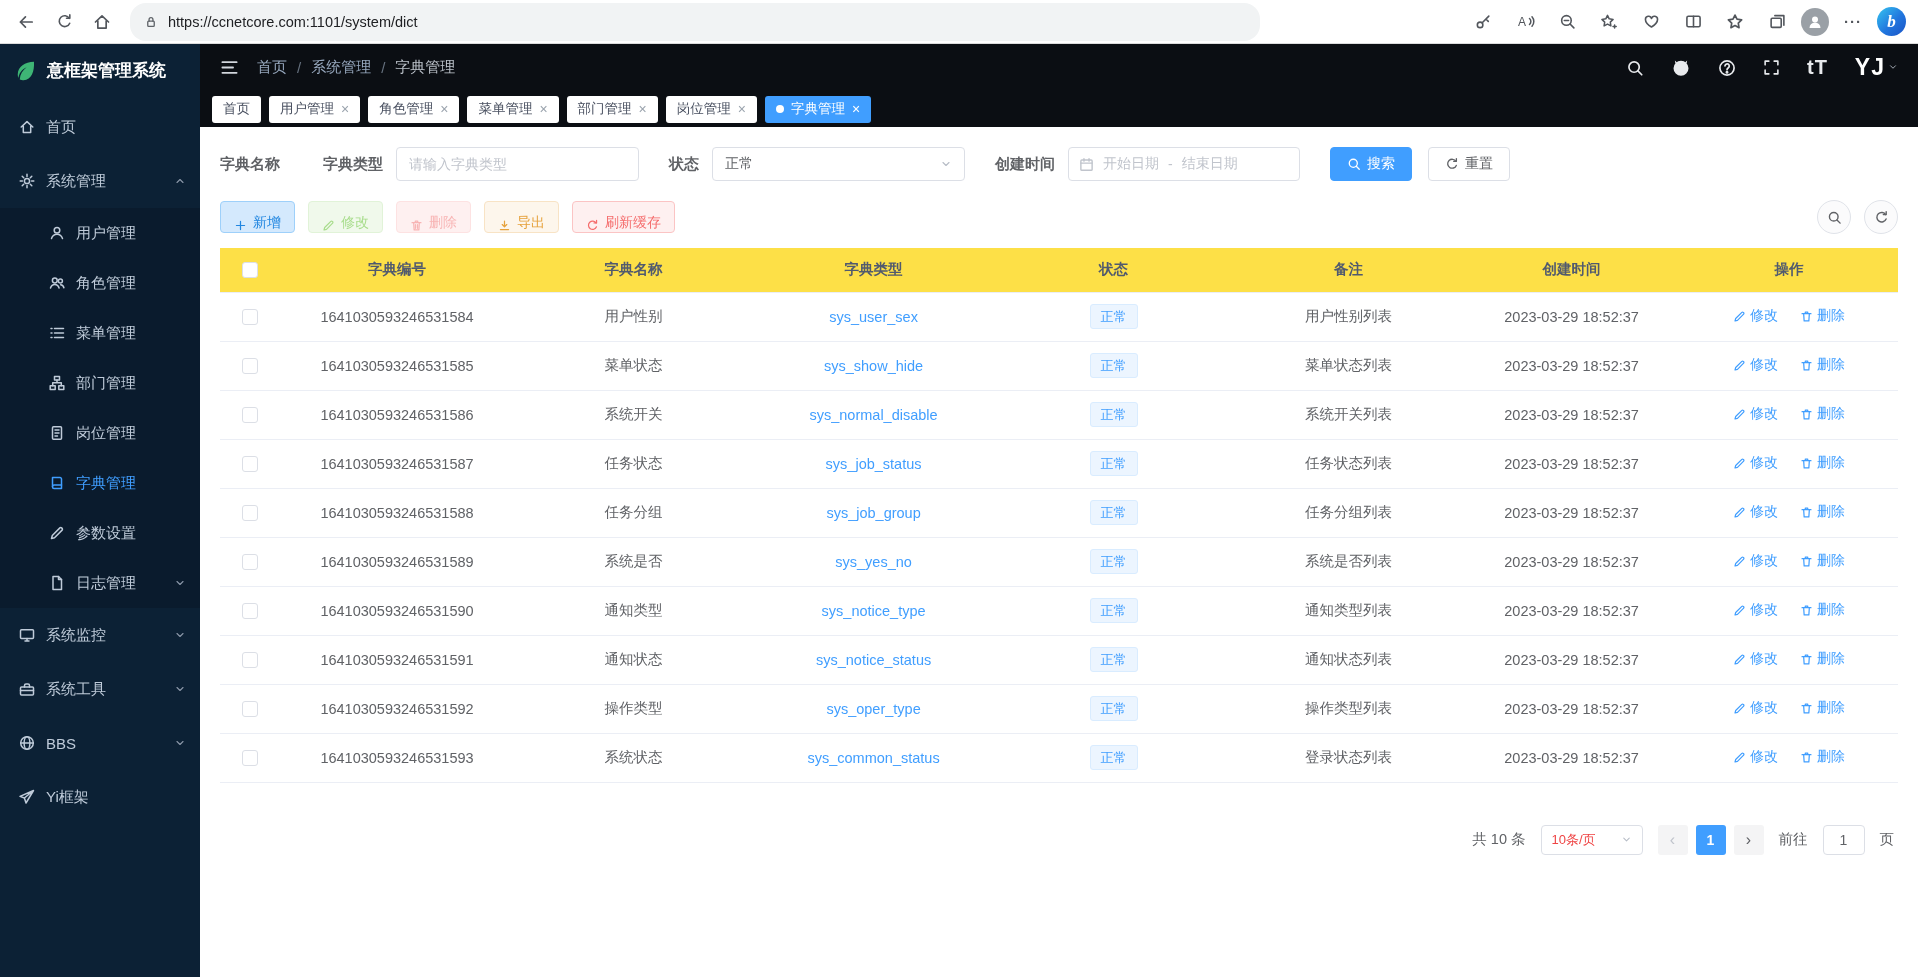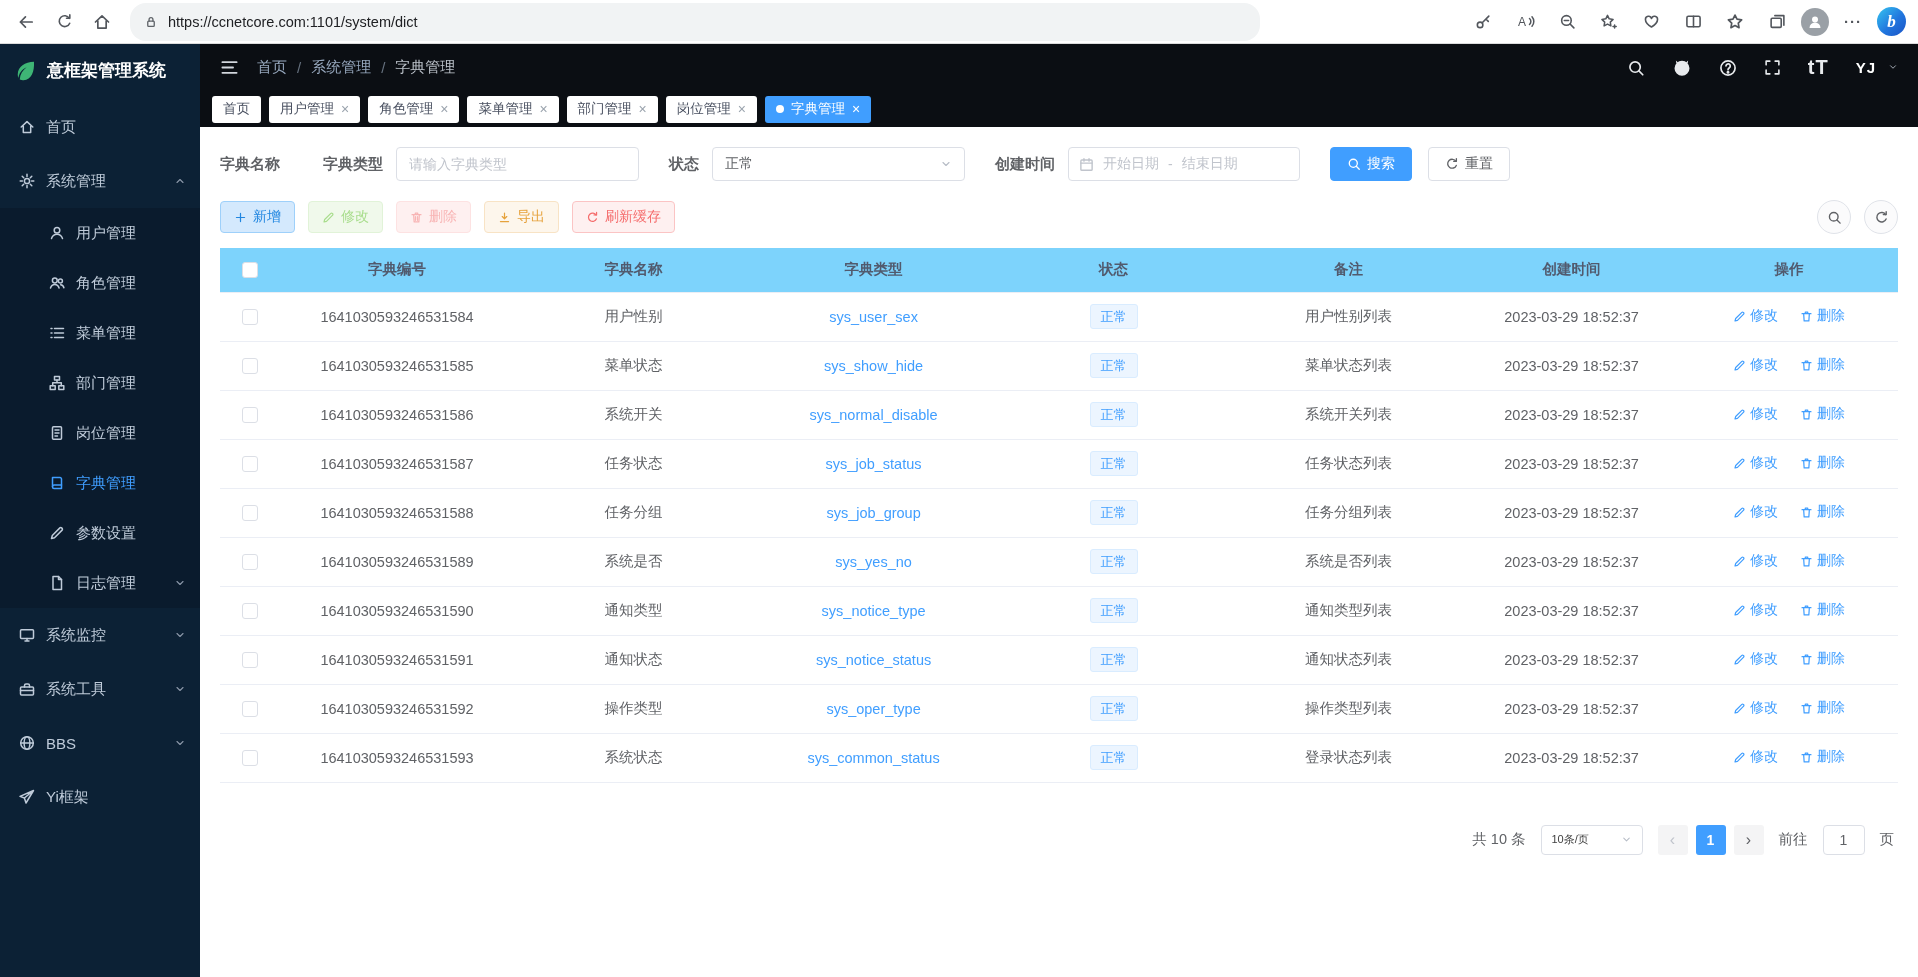--- a/index.html
+++ b/index.html
@@ -30,21 +30,21 @@
 .mi.active .icn{color:#409eff}
 
 
 .main{flex:1;display:flex;flex-direction:column;min-width:0;background:#fff}
 .topbar{height:47px;flex:none;background:#0b0e13;display:flex;align-items:center;padding:0 20px;color:#c9ced6}
 .crumb{display:flex;align-items:center;gap:10px;margin-left:18px;font-size:15px;color:#97a8be;white-space:nowrap}
 .crumb .sep{color:#66717f}
 .crumb .cur{color:#bcc2ca}
 .topright{margin-left:auto;display:flex;align-items:center;gap:27px;color:#e8eaed}
 .tt{font-weight:bold;font-size:20px;letter-spacing:1px}
-.ylogo{font-weight:800;font-size:15px;color:#fff;letter-spacing:1px;display:flex;align-items:center;gap:12px;cursor:pointer}
+.ylogo{font-weight:800;font-size:23px;color:#fff;letter-spacing:1px;display:flex;align-items:center;gap:3px;cursor:pointer}
 .ylogo .chev{color:#aab1bb;margin-bottom:2px}
 
 
 .tabbar{height:36px;flex:none;background:#0b0e13;display:flex;align-items:center;gap:8px;padding:0 12px}
 .tab{height:27px;background:#fff;color:#495060;font-size:13.5px;display:flex;align-items:center;gap:7px;padding:0 11px;border-radius:3px;cursor:pointer;white-space:nowrap}
 .tab .x{color:#9aa3ad;font-size:14px;line-height:1;cursor:pointer}
 .tab.active{background:#409eff;color:#fff}
 .tab.active .x{color:#fff}
 .dot{width:8px;height:8px;border-radius:50%;background:#fff;flex:none}
 
@@ -58,42 +58,42 @@
 .w-name{width:253px}.w-type{width:243px}
 .selectbox{width:253px;height:34px;border:1px solid #dcdfe6;border-radius:4px;display:flex;align-items:center;justify-content:space-between;padding:0 12px;color:#606266;background:#fff;cursor:pointer}
 .selectbox .chev{color:#b6bcc6}
 .daterange{width:232px;height:34px;border:1px solid #dcdfe6;border-radius:4px;display:flex;align-items:center;gap:9px;padding:0 10px;color:#c0c4cc;font-size:14px;background:#fff;cursor:pointer}
 .btn{height:34px;border-radius:4px;border:1px solid transparent;display:inline-flex;align-items:center;gap:6px;padding:0 16px;font-size:14px;cursor:pointer;background:#fff}
 .btn.primary{background:#409eff;border-color:#409eff;color:#fff;margin-right:16px}
 .btn.plain{border-color:#dcdfe6;color:#606266}
 
 
 .toolbar{display:flex;align-items:center;margin-top:19px}
-.tb{height:32px;border-radius:4px;display:inline-flex;align-items:center;gap:6px;padding:0 13px;font-size:14px;margin-right:13px;border:1px solid;cursor:pointer}
+.tb{height:32px;border-radius:4px;display:inline-flex;align-items:flex-end;gap:6px;padding:0 13px;font-size:14px;margin-right:13px;border:1px solid;cursor:pointer}
 .tb.add{background:#d4e9fd;border-color:#9ed0fa;color:#2186e0}
 .tb.edit{background:#f0f9eb;border-color:#e1f3d8;color:#a8dd8c;cursor:not-allowed}
 .tb.del{background:#fef0f0;border-color:#fde2e2;color:#f8b4b4;cursor:not-allowed}
 .tb.export{background:#fdf6ec;border-color:#f8e3c5;color:#e6a23c}
 .tb.cache{background:#fef0f0;border-color:#fbc4c4;color:#f56c6c}
 .tbright{margin-left:auto;display:flex;align-items:center;gap:13px}
 .cbtn{width:34px;height:34px;border-radius:50%;border:1px solid #e0e3e9;background:#fbfbfc;color:#606266;display:flex;align-items:center;justify-content:center;cursor:pointer}
 
 
 .tablewrap{margin-top:14px}
 table{width:100%;border-collapse:collapse;table-layout:fixed}
-th{height:44px;background:#7dd3fc;color:#515a6e;font-size:14.5px;font-weight:bold;border-bottom:1px solid #ebeef5;white-space:nowrap;overflow:hidden}
+th{height:44px;background:#fde047;color:#515a6e;font-size:14.5px;font-weight:bold;border-bottom:1px solid #ebeef5;white-space:nowrap;overflow:hidden}
 td{height:49px;color:#606266;font-size:14.5px;text-align:center;border-bottom:1px solid #ebeef5;white-space:nowrap;overflow:hidden;text-overflow:ellipsis}
 .cb{width:16px;height:16px;border:1px solid #dcdfe6;border-radius:3px;display:inline-block;vertical-align:middle;background:#fff;cursor:pointer}
 .tag{display:inline-block;padding:2px 10px;font-size:13px;color:#409eff;background:#ecf5ff;border:1px solid #d9ecff;border-radius:3px;line-height:1.5}
 .tlink{color:#409eff;cursor:pointer}
 .op{color:#409eff;display:inline-flex;align-items:center;gap:4px;margin:0 9px;cursor:pointer;font-size:14px}
 
 
 .pagination{display:flex;align-items:center;justify-content:flex-end;gap:15px;margin-top:42px;color:#606266;font-size:14.5px;padding-right:4px}
-.psel{width:102px;height:30px;border:1px solid #dcdfe6;border-radius:4px;display:flex;align-items:center;justify-content:space-between;padding:0 10px;font-size:11px;color:#404040;cursor:pointer}
+.psel{width:102px;height:30px;border:1px solid #dcdfe6;border-radius:4px;display:flex;align-items:center;justify-content:space-between;padding:0 10px;font-size:13px;color:#ef4444;cursor:pointer}
 .pager{display:flex;align-items:center;gap:8px}
 .pbtn{min-width:30px;height:30px;background:#f4f4f5;border:none;border-radius:3px;color:#606266;font-size:16px;display:flex;align-items:center;justify-content:center;cursor:pointer}
 .pbtn.dis{color:#c0c4cc}
 .pbtn.active{background:#409eff;color:#fff;font-weight:bold;font-size:14px}
 .goto{width:42px;height:30px;border:1px solid #dcdfe6;border-radius:4px;text-align:center;font-size:14px;color:#606266;outline:none}
 </style>
 </head>
 <body>
 
 <div class="browser">

